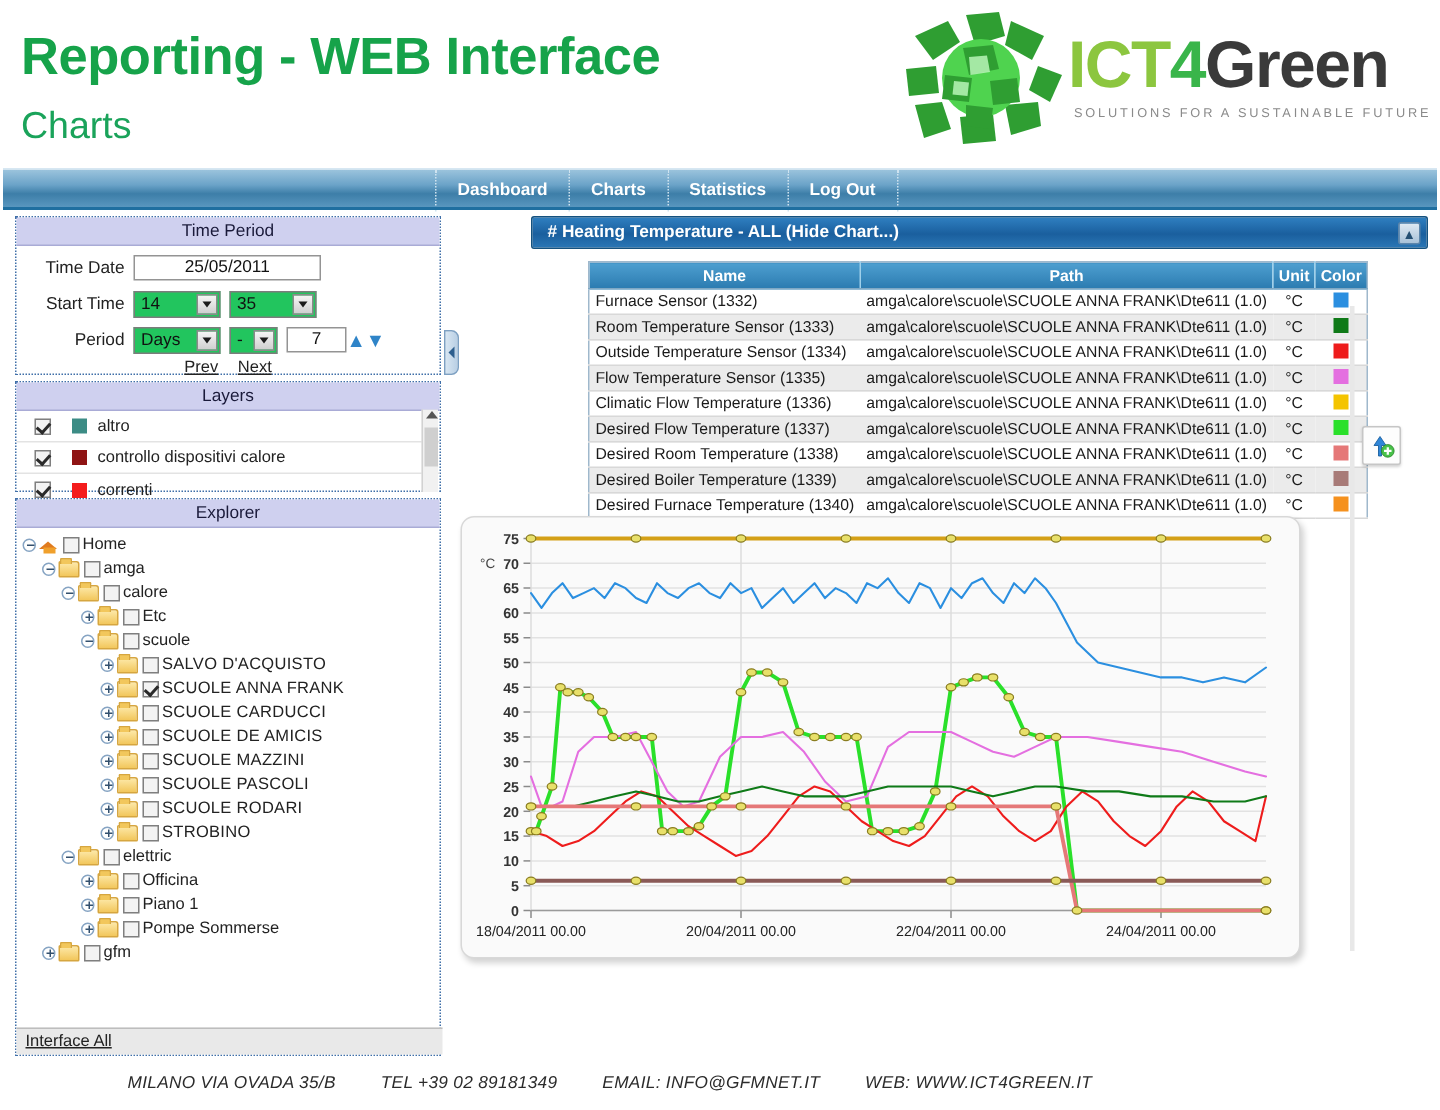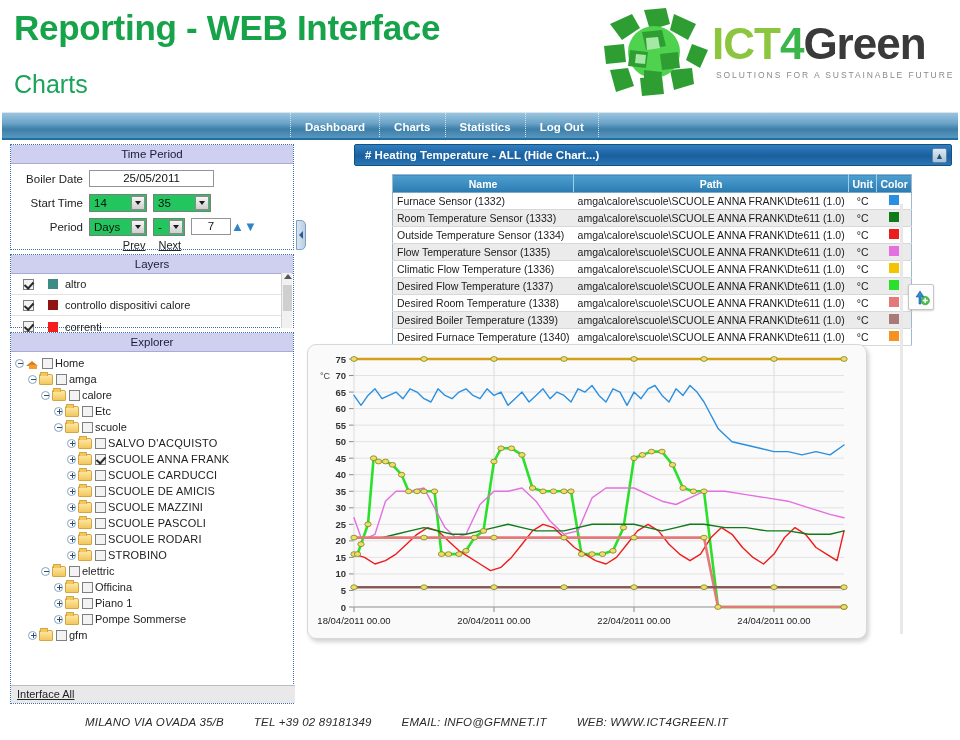--- a/index.html
+++ b/index.html
@@ -8,21 +8,21 @@
     width:960px; height:740px;
     background:#ffffff;
     font-family:"Liberation Sans", sans-serif;
     overflow:hidden;
     position:relative;
   }
 
   
   #slide-header { position:absolute; left:0; top:0; width:960px; height:112px; }
   #title-main {
-    position:absolute; left:14px; top:8px;
+    position:absolute; left:14px; top:18px;
     font-size:35px; font-weight:bold; color:#16a34a;
     letter-spacing:-0.3px; white-space:nowrap;
   }
   #title-sub {
     position:absolute; left:14px; top:70px;
     font-size:25px; color:#1aa35a; font-weight:normal;
   }
   #logo-wrap { position:absolute; left:600px; top:4px; width:350px; height:100px; }
   #logo-mark { position:absolute; left:0px; top:2px; width:110px; height:92px; }
   #logo-text { position:absolute; left:112px; top:18px; font-size:44px; font-weight:bold; letter-spacing:-1px; line-height:1; }
@@ -269,21 +269,21 @@
     </div>
   </div>
   <div id="nav-underline"></div>
 
   <div id="leftcol">
 
     <div class="panel" id="panel-time">
       <div class="panel-head">Time Period</div>
 
       <div class="tp-row">
-        <div class="tp-label">Boiler Date</div>
+        <div class="tp-label">Time Date</div>
         <div class="in-text" style="width:125px;">25/05/2011</div>
       </div>
 
       <div class="tp-row">
         <div class="tp-label">Start Time</div>
         <div class="sel" style="width:58px;">
           <span>14</span>
           <span class="arrowbox">
               <i></i>
             </span>

